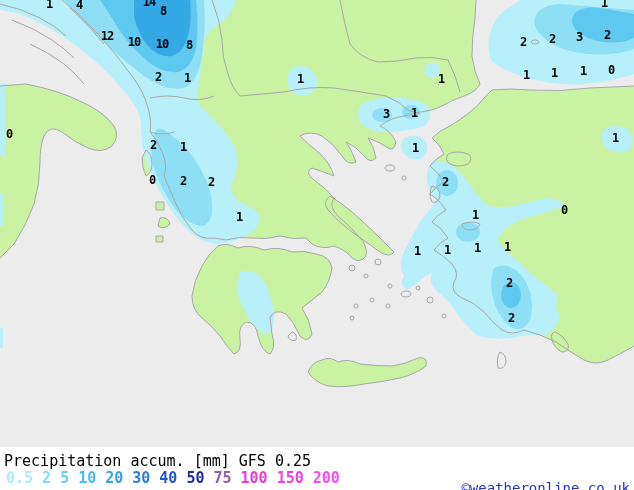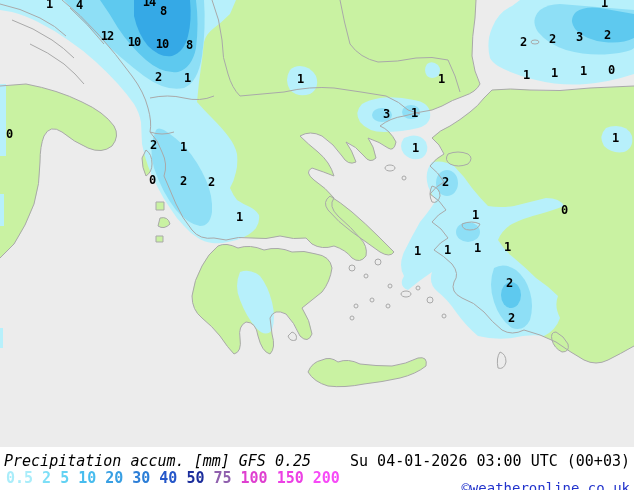--- a/index.html
+++ b/index.html
@@ -5,21 +5,21 @@
   html,body{margin:0;padding:0;background:#fff;}
   #stage{position:relative;width:634px;height:490px;background:#ffffff;overflow:hidden;
          font-family:"DejaVu Sans Mono","Liberation Mono",monospace;}
   #map{position:absolute;left:0;top:0;width:634px;height:447px;overflow:hidden;}
   #map svg{display:block;}
   #map-labels{position:absolute;left:0;top:0;width:634px;height:447px;pointer-events:none;}
   .map-label{position:absolute;transform:translate(-50%,-50%);font-size:12px;font-weight:bold;
              color:#000;line-height:1;letter-spacing:-1px;}
   #legend{position:absolute;left:0;top:447px;width:634px;height:43px;background:#fff;}
   #legend-row1{position:absolute;top:5px;left:0;width:100%;height:17px;}
-  #legend-title{position:absolute;left:4px;top:0;font-size:15px;color:#000;white-space:pre;font-style:italic;}
+  #legend-title{position:absolute;left:4px;top:0;font-size:15px;color:#000;white-space:pre;}
   #legend-datetime{position:absolute;right:4px;top:0;font-size:15px;color:#000;white-space:pre;}
   #legend-row2{position:absolute;top:22px;left:0;width:100%;height:18px;}
   #scale-row{position:absolute;left:6px;top:0;font-size:15px;font-weight:bold;white-space:pre;}
   .scale-val{margin-right:9px;}
   #copyright{position:absolute;right:4px;top:11px;font-size:14px;}
 </style>
 </head>
 <body>
 
 <div id="stage">
@@ -247,21 +247,20 @@
         <span class="map-label" style="left: 477px; top: 248px;">1</span>
         <span class="map-label" style="left: 507px; top: 247px;">1</span>
         <span class="map-label" style="left: 509px; top: 283px;">2</span>
         <span class="map-label" style="left: 511px; top: 318px;">2</span>
       </div>
   </div>
 
   <div id="legend">
     <div id="legend-row1">
       <span id="legend-title">Precipitation accum. [mm] GFS 0.25</span>
-      <span id="legend-datetime">Su 04-01-2026 03:00 UTC (00+03)</span>
     </div>
     <div id="legend-row2">
       <span id="scale-row"><span class="scale-val" style="color: rgb(170, 237, 250);">0.5</span><span class="scale-val" style="color: rgb(126, 223, 247);">2</span><span class="scale-val" style="color: rgb(98, 210, 243);">5</span><span class="scale-val" style="color: rgb(71, 188, 238);">10</span><span class="scale-val" style="color: rgb(56, 159, 227);">20</span><span class="scale-val" style="color: rgb(44, 126, 215);">30</span><span class="scale-val" style="color: rgb(36, 86, 201);">40</span><span class="scale-val" style="color: rgb(28, 46, 156);">50</span><span class="scale-val" style="color: rgb(144, 96, 174);">75</span><span class="scale-val" style="color: rgb(223, 63, 208);">100</span><span class="scale-val" style="color: rgb(236, 64, 228);">150</span><span class="scale-val" style="color: rgb(247, 74, 247);">200</span></span>
       <span id="copyright" style="color: rgb(34, 51, 204);">©weatheronline.co.uk</span>
     </div>
   </div>
 
 </div>
 
 </body></html>

